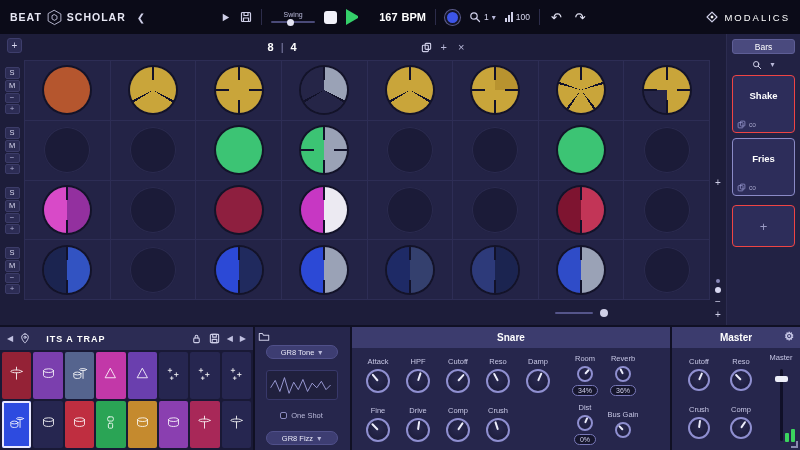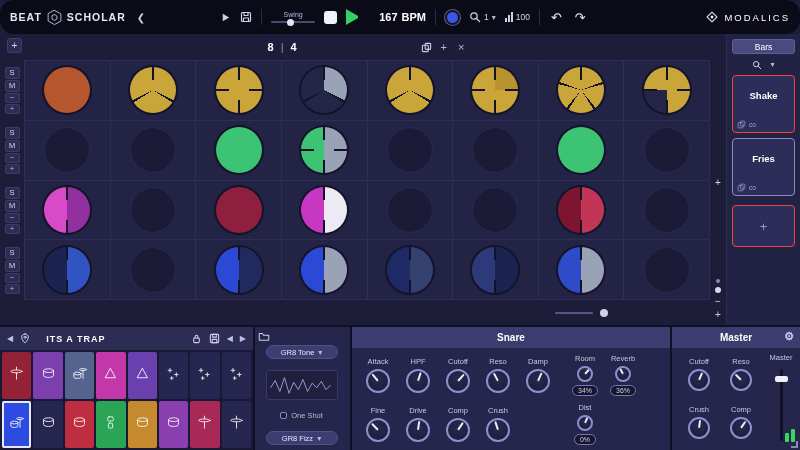--- a/index.html
+++ b/index.html
@@ -1,21 +1,21 @@
 <!DOCTYPE html>
 <html><head>
 <meta charset="utf-8">
 <style>
   html,body{margin:0;padding:0;background:#0a0a14;}
   .app,.app *{box-sizing:border-box;}
   .app{width:800px;height:450px;position:relative;display:flex;flex-direction:column;
        background:#1d1d3a;font-family:"Liberation Sans",sans-serif;color:#e8e8f4;overflow:hidden;user-select:none;}
 
   
-  .topbar{height:34px;background:#0b0b18;display:flex;align-items:center;padding:0 10px;gap:9px;flex:0 0 auto;border-radius:14px;}
+  .topbar{height:34px;background:#0b0b18;display:flex;align-items:center;padding:0 10px;gap:9px;flex:0 0 auto;}
   .logo{display:flex;align-items:center;gap:4px;font-weight:bold;font-size:10.5px;letter-spacing:1px;}
   .tb-ghost{background:none;border:none;color:#cfcfe8;font-size:10px;cursor:pointer;padding:2px;}
   .preset{font-size:10px;color:#fff;margin-top:48px;}
   .tb-icon{display:flex;align-items:center;color:#cfcfe8;}
   .vdiv{width:1px;height:16px;background:#2c2c4a;}
   .swing{display:flex;flex-direction:column;align-items:center;gap:3px;}
   .swing-label{font-size:7px;color:#b8b8d8;}
   .swing-track{width:44px;height:2px;background:#4a4a78;border-radius:2px;position:relative;}
   .swing-thumb{position:absolute;left:16px;top:-2.5px;width:7px;height:7px;border-radius:50%;background:#e4e4f4;}
   .stop{width:13px;height:13px;border-radius:3px;background:#f2f2fa;border:none;cursor:pointer;}
@@ -632,20 +632,26 @@
               </div>
               <div class="badge">36%</div>
             </div>
             <div class="kcell">
               <div class="klabel">Dist</div>
               <div class="knob" style="height: 16px; width: 16px; --rot: 24deg;">
                 <i class="ptr"></i>
               </div>
               <div class="badge">0%</div>
             </div>
+            <div class="kcell">
+              <div class="klabel">Bus Gain</div>
+              <div class="knob" style="height: 16px; width: 16px; --rot: -44deg;">
+                <i class="ptr"></i>
+              </div>
+            </div>
           </div>
       </div>
     </section>
 
     <section class="master panel">
       <div class="sec-head">
         <span>Master</span>
         <span class="gear">⚙</span>
       </div>
       <div class="m-body">

